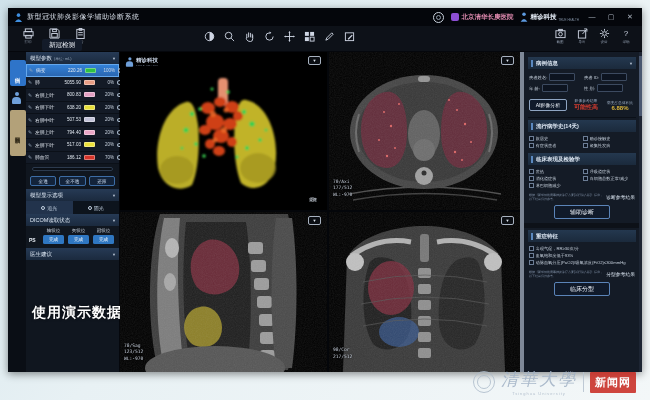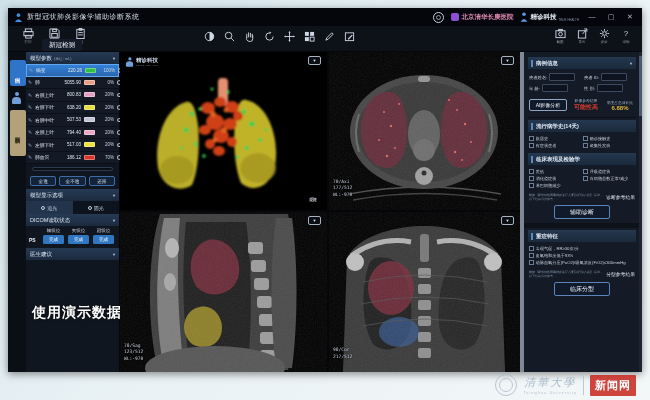--- a/index.html
+++ b/index.html
@@ -114,21 +114,21 @@
   .note-row{display:flex;gap:3px;align-items:center;padding:2px 1px;}
   .note{flex:1;font-size:3px;line-height:4px;color:#7d8da3;}
   .note-label{font-size:4.8px;color:#d8e2ee;white-space:nowrap;}
   .big-btn{display:block;width:56px;height:14px;line-height:13px;margin:2px auto 4px;text-align:center;font-size:6px;color:#eef3fa;background:#101a2a;border:1px solid #5b84b8;border-radius:2px;cursor:pointer;}
   .rp-gap{height:5px;background:#0d1118;margin:2px -6px 2px -4px;}
 
   
   .fw{position:absolute;right:14px;bottom:4px;display:flex;align-items:center;gap:6px;opacity:.85;}
   .fw-seal{width:22px;height:22px;border:1.5px solid #aebccb;border-radius:50%;position:relative;}
   .fw-seal:after{content:"";position:absolute;left:3px;top:3px;right:3px;bottom:3px;border:1px solid #aebccb;border-radius:50%;}
-  .fw-callig{font-family:"Liberation Serif","DejaVu Serif",serif;font-size:11px;color:#9fb0c4;font-style:italic;letter-spacing:2px;}
+  .fw-callig{font-family:"Liberation Serif","DejaVu Serif",serif;font-size:17px;color:#9fb0c4;font-style:italic;letter-spacing:2px;}
   .fw-txt{display:flex;flex-direction:column;align-items:center;}
   .fw-sub{font-size:4px;color:#a8b6c6;letter-spacing:1px;}
   .fw-div{width:1px;height:20px;background:#b6c2cf;}
   .fw-news{background:#c8271e;color:#fff;font-size:11px;font-weight:bold;padding:3px 5px;letter-spacing:1px;border-radius:1px;}
   .icon-stroke{stroke:#cfd6e4;stroke-width:1;fill:none;}
 </style>
 </head>
 <body>
 
 <div class="app">

